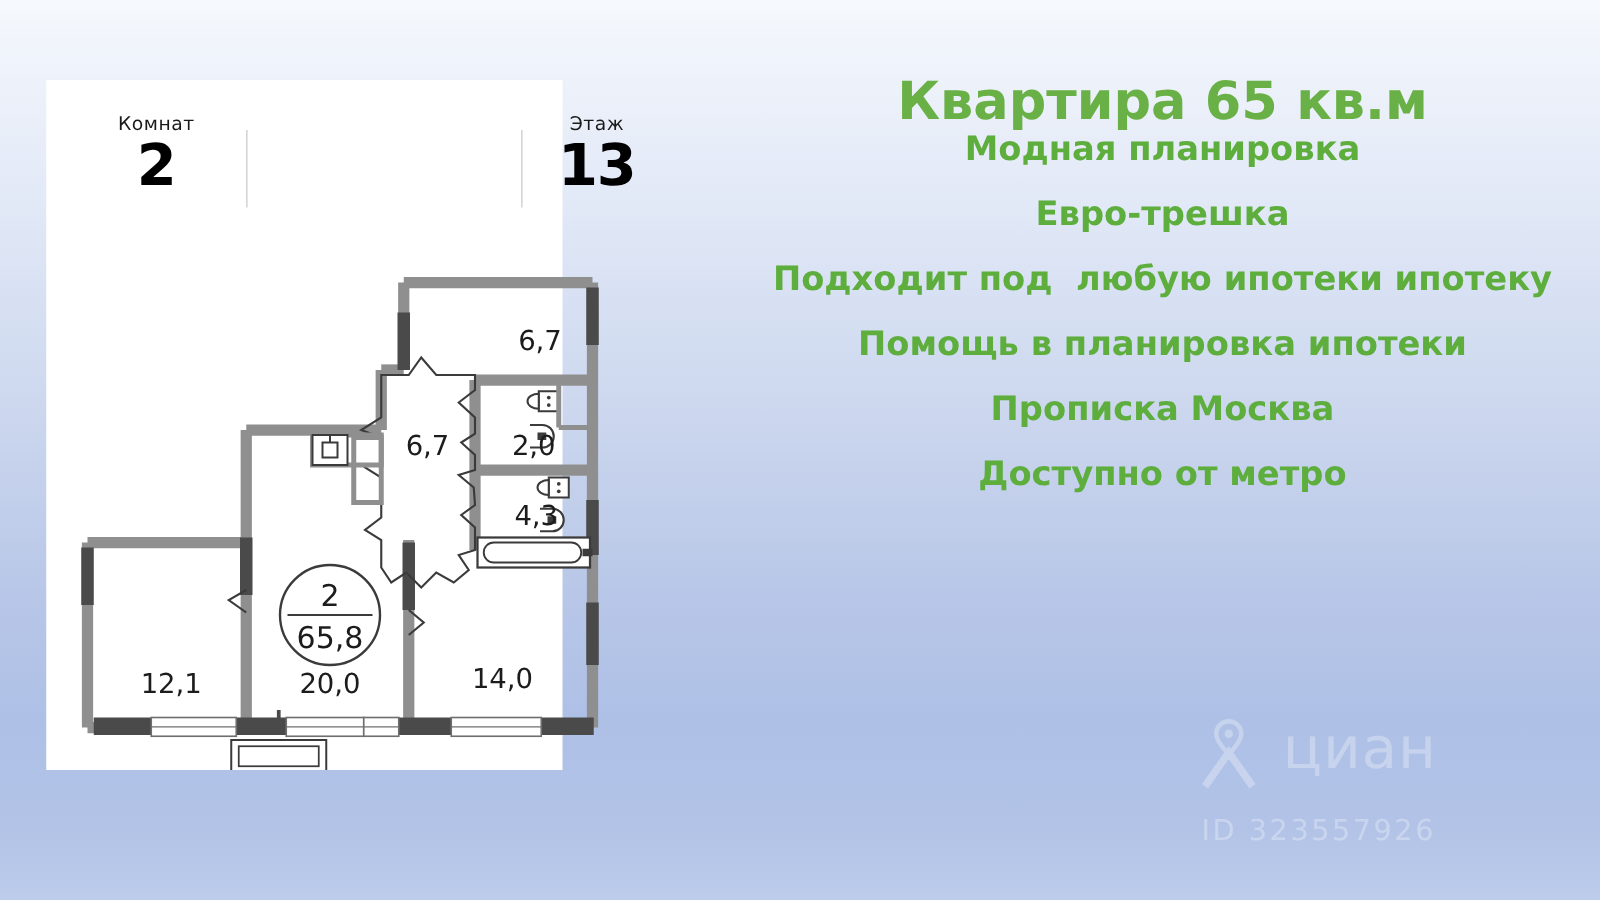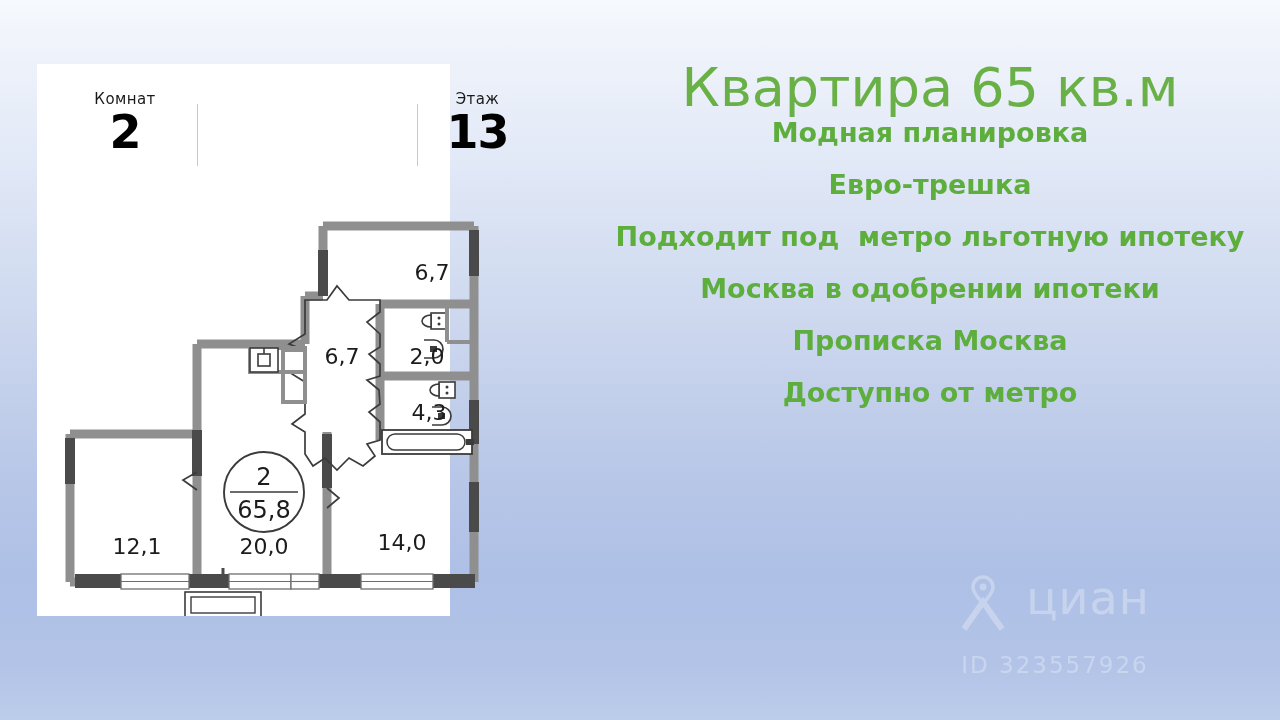--- a/index.html
+++ b/index.html
@@ -41,21 +41,21 @@
   .divider { position:absolute; top:22px; width:1px; height:62px; background:#c9c9c9; }
   #divider-1 { left:160px; }
   #divider-2 { left:380px; }
 
   
   #floorplan { position:absolute; left:0; top:118px; width:517px; height:434px; }
 
   
   #promo { position:absolute; left:600px; top:58px; width:660px; text-align:center; }
   #promo-title {
-    font-size:54px; color:#69b146; font-weight:400; letter-spacing:0px;
+    font-size:42px; color:#69b146; font-weight:700; letter-spacing:0px;
     font-family:"DejaVu Sans", sans-serif; line-height:1.1;
   }
   .bullet {
     font-size:27px; color:#5eae3e; font-weight:bold; line-height:1.22;
     font-family:"DejaVu Sans", sans-serif; white-space:pre-wrap;
   }
   #bullets { display:flex; flex-direction:column; gap:19px; }
 
   
   #watermark {
@@ -240,22 +240,22 @@
     </g>
   </svg>
 </div>
 
 <div id="promo">
   <div id="promo-title">Квартира 65 кв.м</div>
 
   <div id="bullets">
     <div class="bullet">Модная планировка</div>
     <div class="bullet">Евро-трешка</div>
-    <div class="bullet">Подходит под  метро льготную ипотеку</div>
-    <div class="bullet">Москва в одобрении ипотеки</div>
+    <div class="bullet">Подходит под  любую ипотеки ипотеку</div>
+    <div class="bullet">Помощь в планировка ипотеки</div>
     <div class="bullet">Прописка Москва</div>
     <div class="bullet">Доступно от метро</div>
   </div>
 </div>
 
 <div id="watermark">
   <div id="wm-row">
     <svg width="46" height="56" viewBox="0 0 46 56">
       <path d="M23 2 a10 10 0 0 1 10 10 c0 7 -10 16 -10 16 s-10 -9 -10 -16 a10 10 0 0 1 10 -10 z" fill="none" stroke="#ffffff" stroke-width="3.5"></path>
       <circle cx="23" cy="12" r="3.4" fill="#ffffff"></circle>

